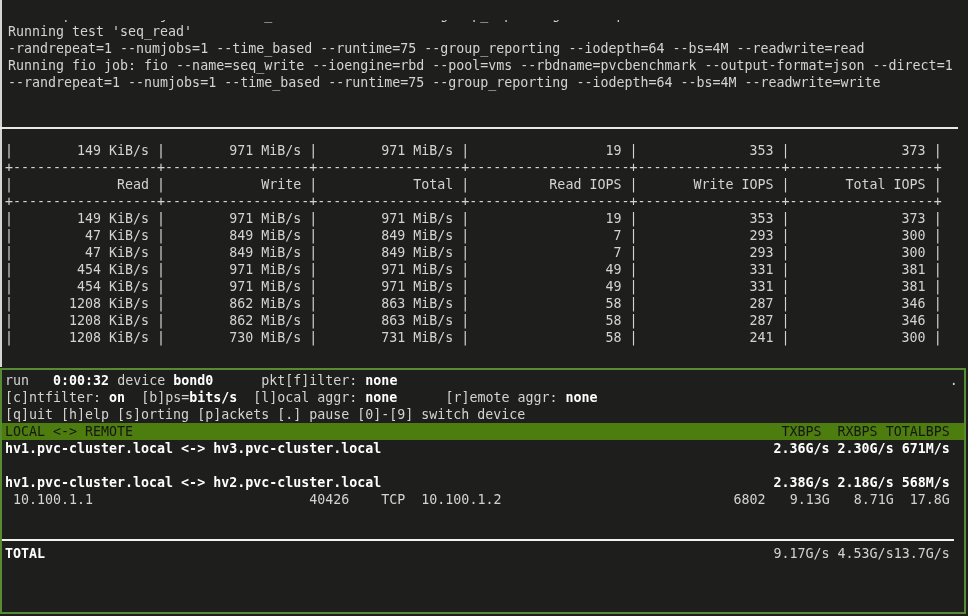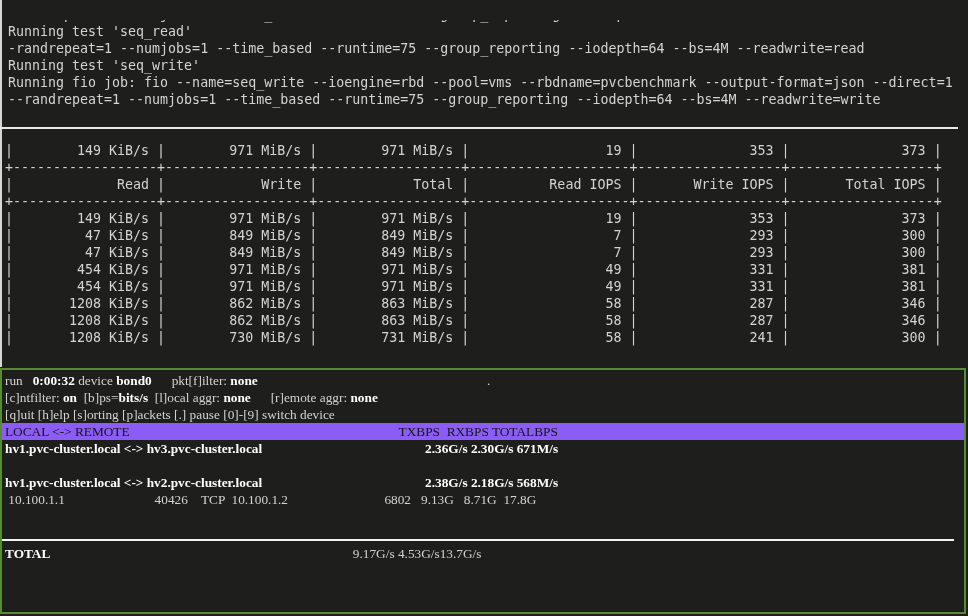--- a/index.html
+++ b/index.html
@@ -4,45 +4,44 @@
 <style>
   html,body{margin:0;padding:0;background:#161714;}
   .screen{
     position:relative;width:968px;height:616px;overflow:hidden;
     background:#1e1f1d;
     font-family:"DejaVu Sans Mono","Liberation Mono",monospace;
     font-size:13.3px;line-height:17px;color:#d3d3d0;
   }
   .t-line{white-space:pre;height:17px;padding-left:3px;}
   .b{color:#ffffff;font-weight:bold;}
-  .inverse{background:#8b5cf6;color:#161613;}
+  .inverse{background:#4d7c0f;color:#161613;}
   .pane{position:absolute;overflow:hidden;}
   #pane-log{left:3px;top:0;width:962px;height:126px;padding-top:3px;margin-top:20px;}
   #pane-log .t-line{padding-left:5px;}
   .remnant{position:absolute;top:-14px;left:0;}
   .vborder-gray{position:absolute;left:0;top:0;width:2px;height:367px;background:#d6d6d3;}
   .divider-gray{position:absolute;left:0;top:127px;width:958px;height:2px;background:#e9e9e6;}
   #pane-table{left:3px;top:130px;width:962px;height:236px;padding-top:12px;}
   #pane-table .t-line{padding-left:2px;}
   #pane-net-frame{position:absolute;left:0;top:368px;width:966px;height:246px;
     border:2px solid #578c34;box-sizing:border-box;}
-  #pane-net{left:2px;top:370px;width:962px;height:242px;padding-top:2px;font-family:Liberation Serif, serif;}
+  #pane-net{left:2px;top:370px;width:962px;height:242px;padding-top:2px;}
   .rule{height:20px;position:relative;}
   .rule::after{content:"";position:absolute;left:0;top:14px;width:952px;height:2px;background:#f2f2ef;}
 </style>
 </head>
 <body>
 
 <div class="screen">
 
   <div class="pane" id="pane-log">
     <div class="t-line remnant">-randrepeat=1 --numjobs=1 --time_based --runtime=75 --group_reporting --iodepth=64 --bs=4M --readwrite=read</div>
     <div class="t-line">Running test 'seq_read'</div>
     <div class="t-line">-randrepeat=1 --numjobs=1 --time_based --runtime=75 --group_reporting --iodepth=64 --bs=4M --readwrite=read</div>
-    <div class="t-line">Running test 'seq_write'</div>
     <div class="t-line">Running fio job: fio --name=seq_write --ioengine=rbd --pool=vms --rbdname=pvcbenchmark --output-format=json --direct=1</div>
     <div class="t-line">--randrepeat=1 --numjobs=1 --time_based --runtime=75 --group_reporting --iodepth=64 --bs=4M --readwrite=write</div>
   </div>
 
   <div class="vborder-gray"></div>
   <div class="divider-gray"></div>
 
   <div class="pane" id="pane-table">
     <div id="fio-table">
         <div class="t-line">|        149 KiB/s |        971 MiB/s |        971 MiB/s |                 19 |              353 |              373 |</div>

